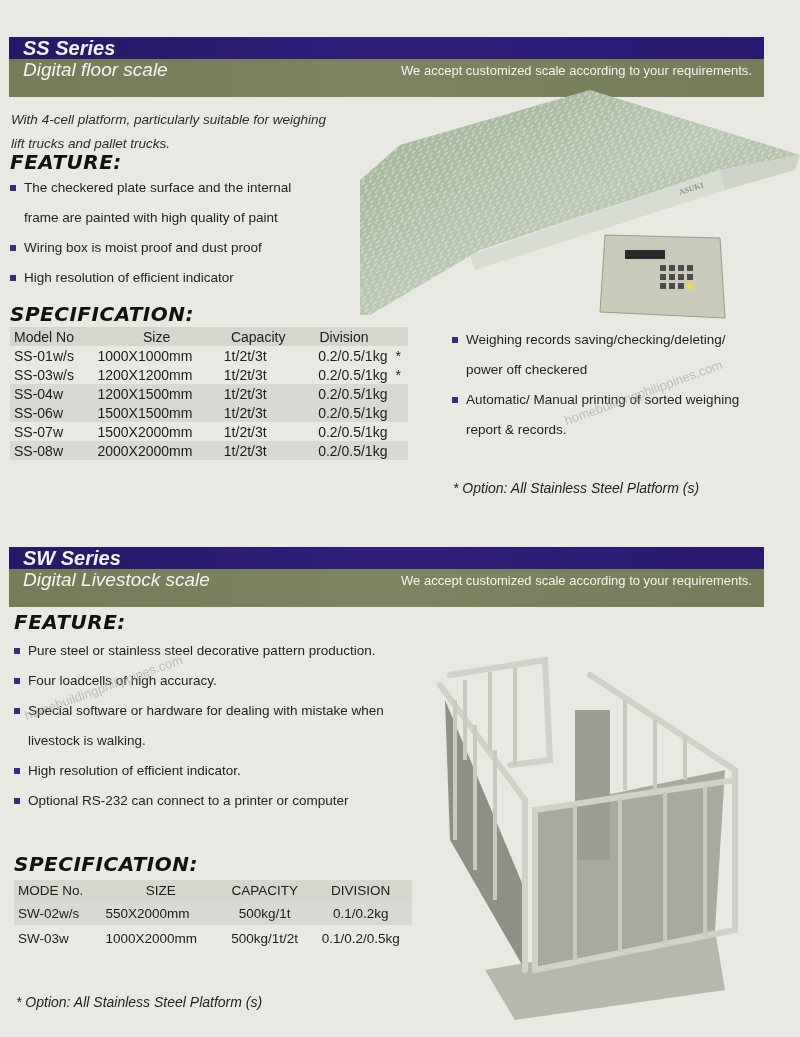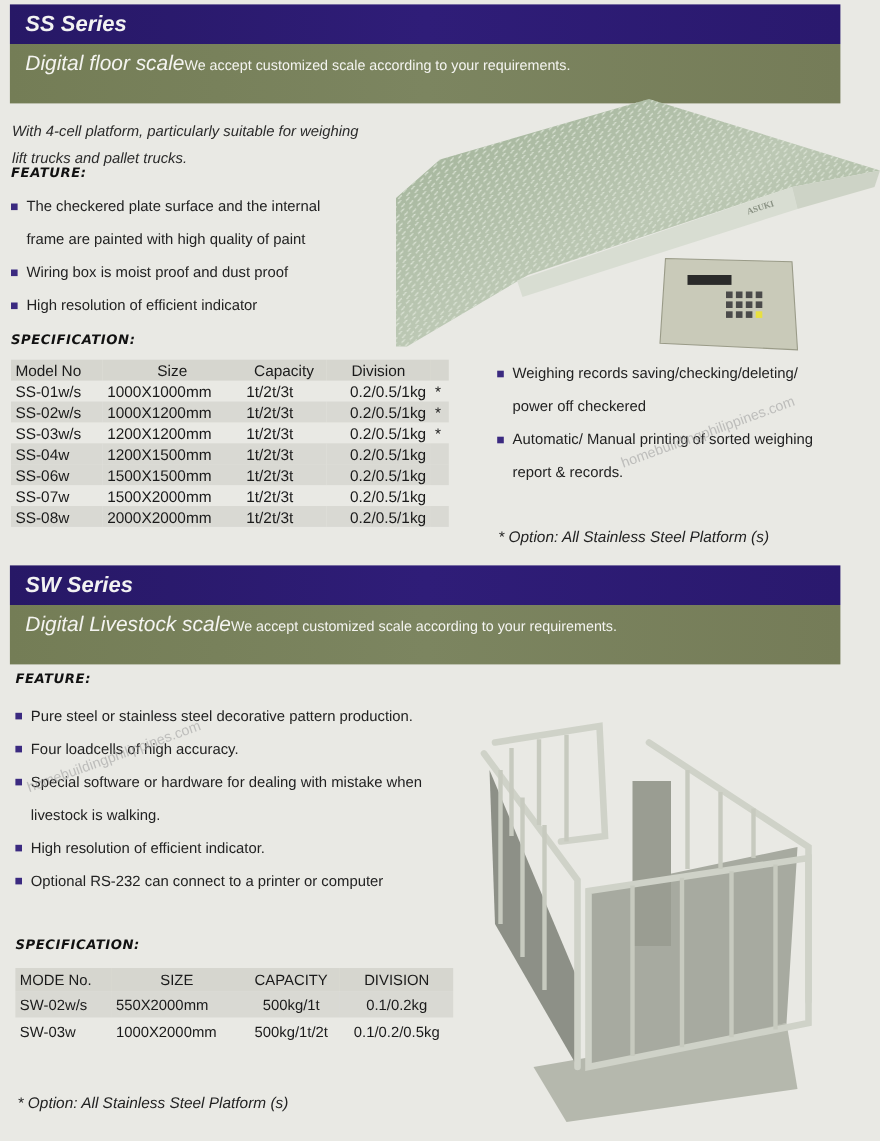--- a/index.html
+++ b/index.html
@@ -6,37 +6,37 @@
   html, body { width: 800px; height: 1037px; overflow: hidden; }
   body {
     background: #e9e9e4;
     font-family: "Liberation Sans", sans-serif;
     color: #1d1d1d;
     position: relative;
   }
   .banner { position: absolute; left: 9px; width: 755px; }
   .banner .top {
     background: linear-gradient(90deg, #271866 0%, #2f1d78 50%, #2a196e 100%);
-    height: 36px; padding-left: 14px;
+    height: 22px; padding-left: 14px;
     display: flex; align-items: center;
-    color: #f2f2f2; font-weight: bold; font-style: italic; font-size: 20px;
+    color: #f2f2f2; font-weight: bold; font-style: italic; font-size: 20px; margin-top: 33px;
   }
   .banner .bottom {
     background: linear-gradient(90deg, #747d56 0%, #7c8560 50%, #757c58 100%);
-    height: 54px; padding: 0 12px 16px 14px;
-    display: flex; align-items: center; 
+    height: 38px; padding: 0 12px 16px 14px;
+    display: flex; align-items: center; justify-content: space-between;
     color: #f4f4f0;
   }
   .banner .bottom .subtitle { font-style: italic; font-size: 19px; }
   .banner .bottom .tagline { font-size: 13px; }
   #ss-banner { top: 4px; }
   #sw-banner { top: 514px; }
 
   .intro { position: absolute; left: 11px; top: 108px; font-style: italic; font-size: 13.5px; line-height: 24px; width: 360px; color: #2a2a2a; }
-  .heading { position: absolute; font-weight: 900; font-style: italic; font-size: 12px; letter-spacing: 0.5px; color: #111; font-family: "DejaVu Sans", sans-serif; }
+  .heading { position: absolute; font-weight: 900; font-style: italic; font-size: 20px; letter-spacing: 0.5px; color: #111; font-family: "DejaVu Sans", sans-serif; }
   ul.bullets { position: absolute; list-style: none; font-size: 13.5px; color: #222; }
   ul.bullets li { position: relative; padding-left: 14px; line-height: 30px; }
   ul.bullets li::before {
     content: ""; position: absolute; left: 0; top: 12px; width: 6px; height: 6px; background: #3b2a80;
   }
   ul.bullets li .line2 { display: block; }
 
   table.spec { position: absolute; border-collapse: collapse; font-size: 14px; color: #1a1a1a; }
   table.spec td, table.spec th { font-weight: normal; padding: 0 4px; height: 19px; white-space: nowrap; }
   table.spec tr.stripe { background: #d9d9d3; }
@@ -116,27 +116,20 @@
     <th>Division</th>
     <th></th>
   </tr>
   <tr>
         <td>SS-01w/s</td>
         <td>1000X1000mm</td>
         <td>1t/2t/3t</td>
         <td style="text-align:right">0.2/0.5/1kg</td>
         <td>*</td>
       </tr>
-  <tr class="stripe">
-        <td>SS-02w/s</td>
-        <td>1000X1200mm</td>
-        <td>1t/2t/3t</td>
-        <td style="text-align:right">0.2/0.5/1kg</td>
-        <td>*</td>
-      </tr>
   <tr>
         <td>SS-03w/s</td>
         <td>1200X1200mm</td>
         <td>1t/2t/3t</td>
         <td style="text-align:right">0.2/0.5/1kg</td>
         <td>*</td>
       </tr>
   <tr class="stripe">
         <td>SS-04w</td>
         <td>1200X1500mm</td>

